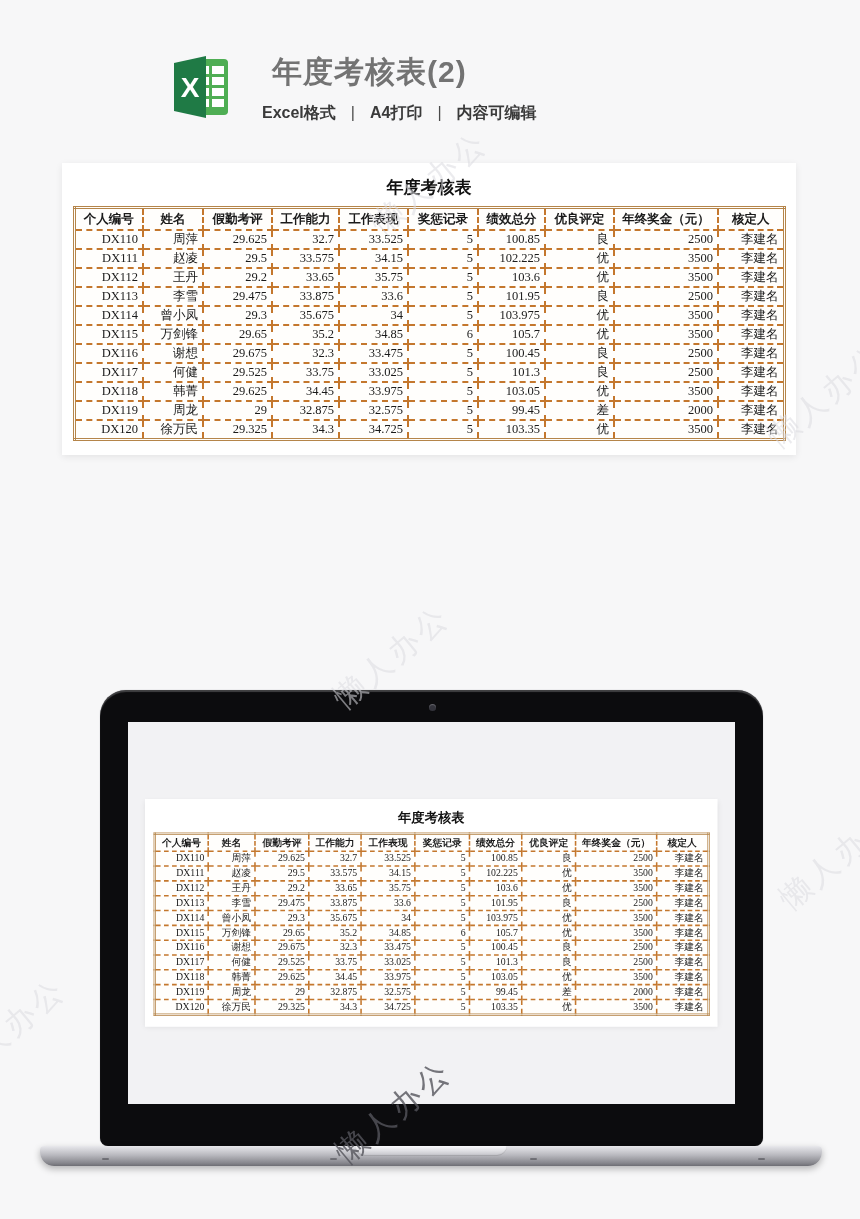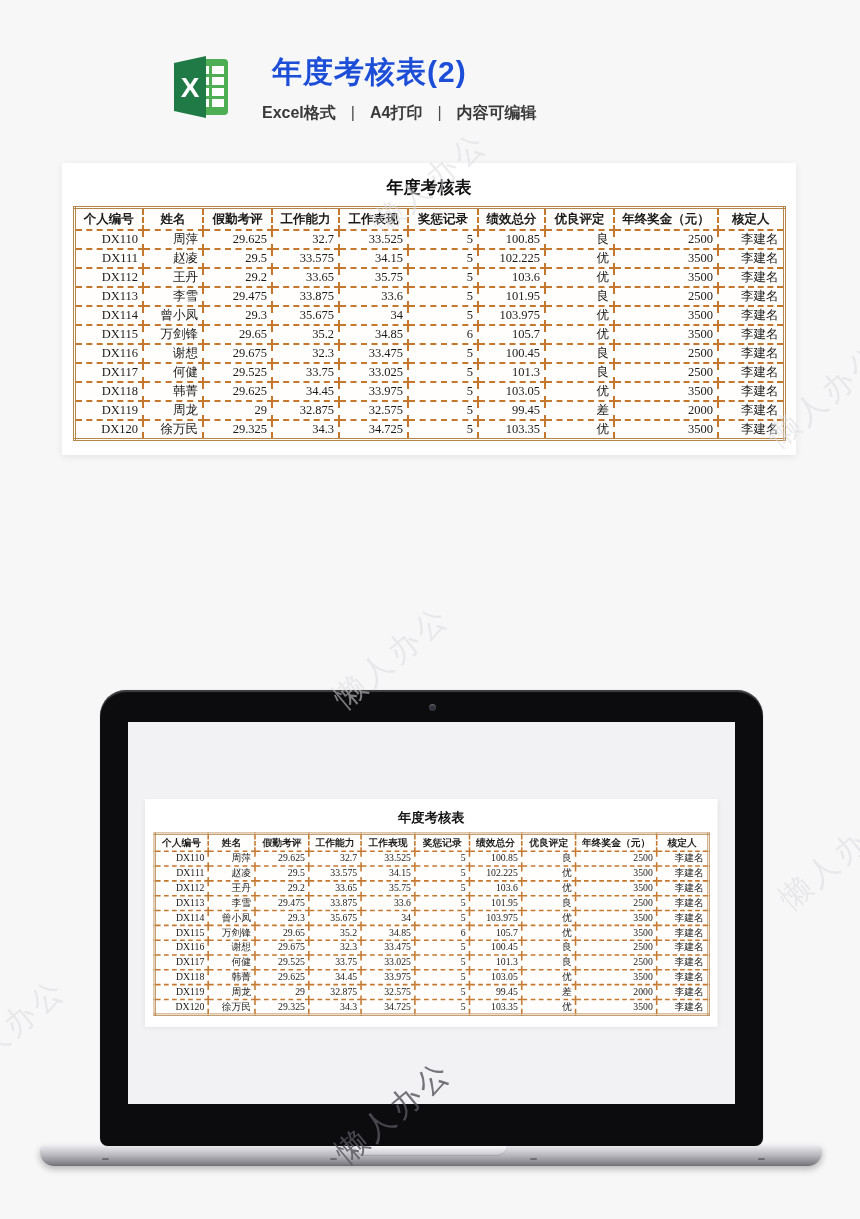--- a/index.html
+++ b/index.html
@@ -2,21 +2,21 @@
 <html><head>
 <meta charset="utf-8">
 <style>
   html,body{margin:0;padding:0;}
   body{background:#f7f7f8;font-family:"Liberation Sans",sans-serif;}
   .page{position:relative;width:860px;height:1219px;margin:0 auto;background:#f7f7f8;overflow:hidden;}
 
   
   .hdr{position:absolute;left:0;top:0;width:860px;height:150px;}
   .excel-icon{position:absolute;left:170px;top:52px;width:62px;height:70px;}
-  .hdr-title{position:absolute;left:272px;top:52px;font-size:30px;font-weight:bold;color:#1d4ed8;letter-spacing:1px;}
+  .hdr-title{position:absolute;left:272px;top:52px;font-size:30px;font-weight:bold;color:#737373;letter-spacing:1px;}
   .hdr-sub{position:absolute;left:262px;top:103px;font-size:16px;font-weight:bold;color:#3a3a3a;}
   .hdr-sub .sep{margin:0 15px;color:#4a4a4a;font-weight:normal;}
 
   
   .card{width:734px;height:292px;background:#ffffff;box-shadow:0 2px 7px rgba(0,0,0,0.08);overflow:hidden;}
   .card.top{position:absolute;left:62px;top:163px;}
   .sheet-title{margin:13px 0 0 0;text-align:center;font-size:17px;font-weight:bold;color:#111;font-family:"Liberation Sans",sans-serif;}
   table.assess{border-collapse:collapse;table-layout:fixed;width:710px;margin:7px auto 0;
     font-family:"Liberation Serif",serif;font-size:12.5px;color:#1a1a1a;
     border:3px double #b5854a;background:#fffefc;}

